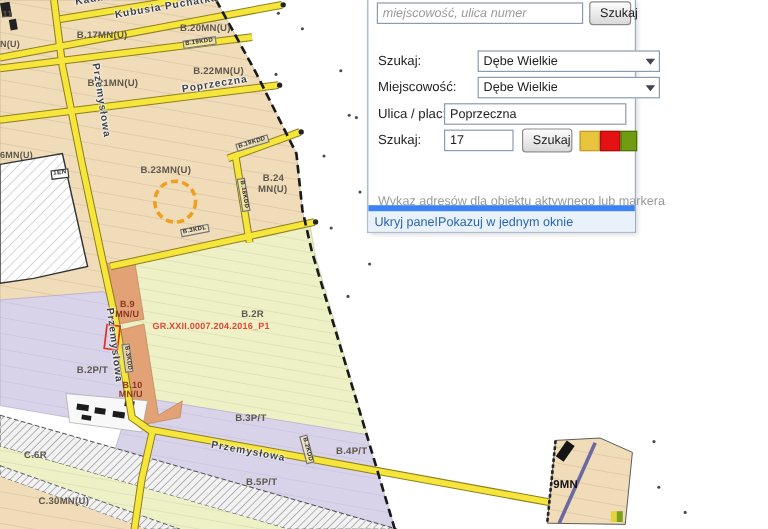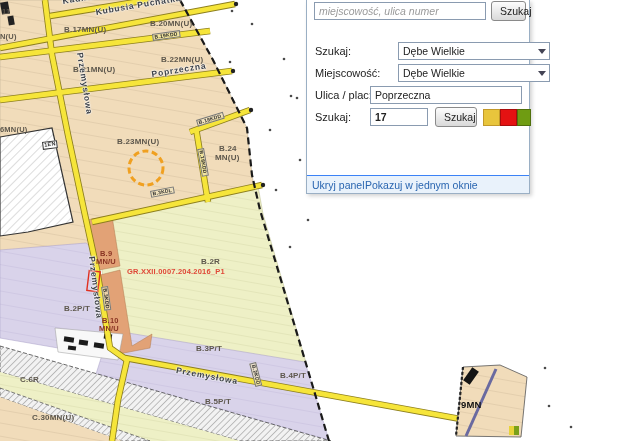--- a/index.html
+++ b/index.html
@@ -33,21 +33,21 @@
      border:1px solid #8a8a8a;border-radius:3px;padding:1px 8px;}
   .sel{position:absolute;box-sizing:border-box;height:18px;background:#fff;
      border:1px solid #8a9bb0;font-size:10.5px;color:#222;padding:2px 16px 2px 4px;overflow:hidden;margin-left:28px;}
   .sel .arr{position:absolute;right:3px;top:6px;width:0;height:0;
      border-left:4px solid transparent;border-right:4px solid transparent;border-top:5px solid #445;}
   .lbl{position:absolute;left:8px;font-size:11px;color:#222;}
   .lnk{position:absolute;left:8px;font-size:11px;color:#2a66b0;cursor:pointer;}
   .note{position:absolute;left:8px;font-size:10.5px;color:#9a9a9a;white-space:nowrap;}
   .swatch{position:absolute;width:15px;height:15px;top:109px;}
   #footer{position:absolute;left:0;right:0;bottom:0;height:17px;background:#e9f2fb;
-     border-top:1px solid #3b82f6;}
+     border-top:5px solid #3b82f6;}
   #footer span{position:absolute;top:3px;font-size:10.5px;color:#2a66b0;cursor:pointer;}
 </style>
 </head>
 <body>
 
 <svg id="map" width="640" height="441" viewBox="0 0 640 441">
   <defs>
     <pattern id="pA" width="13" height="13" patternUnits="userSpaceOnUse" patternTransform="rotate(100)">
       <rect width="13" height="13" fill="#f1dcba"></rect>
       <line x1="0" y1="0" x2="0" y2="13" stroke="#c9b493" stroke-width="0.7"></line>
@@ -222,24 +222,25 @@
   <div class="lbl" style="top:67px">Miejscowość:</div>
   <div class="sel" style="left:63px;top:64px;width:152px">
     <span>Dębe Wielkie</span>
     <span class="arr"></span>
   </div>
 
   <div class="lbl" style="top:89px">Ulica / plac:</div>
   <input class="inp" style="left: 63px; top: 86px; width: 152px;" type="text" value="Poprzeczna">
 
   <div class="lbl" style="top:111px">Szukaj:</div>
-  <input class="inp" style="left: 63px; top: 108px; width: 58px; font-weight: bold;" type="text" value="17">
+  <input class="inp" style="left: 63px; top: 108px; width: 58px;" type="text" value="17">
   <button class="btn" style="left:128px;top:107px;width:42px">Szukaj</button>
   <div class="swatch" style="left:176px;background:#e8c53c;border:1px solid #c2992a"></div>
   <div class="swatch" style="left:193px;background:#e41212;border:1px solid #a80d0d"></div>
   <div class="swatch" style="left:210px;width:12px;background:#6f9c12;border:1px solid #50700c"></div>
 
+  <div class="note" style="top:162px">Wykaz adresów dla obiektu aktywnego lub markera</div>
 
   <div id="footer">
     <span style="left:5px">Ukryj panel</span>
     <span style="left:58px">Pokazuj w jednym oknie</span>
   </div>
 </div>
 
 </body></html>

